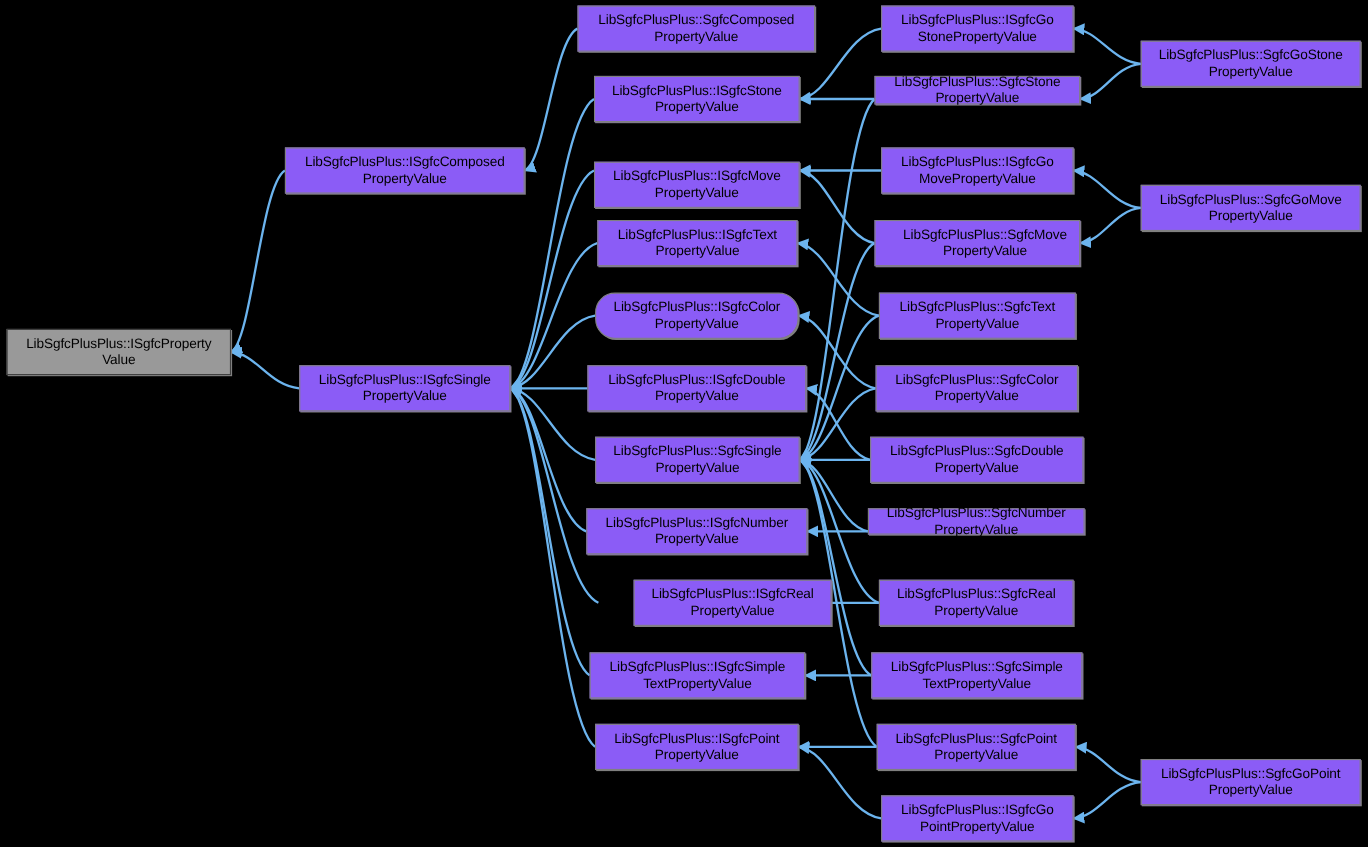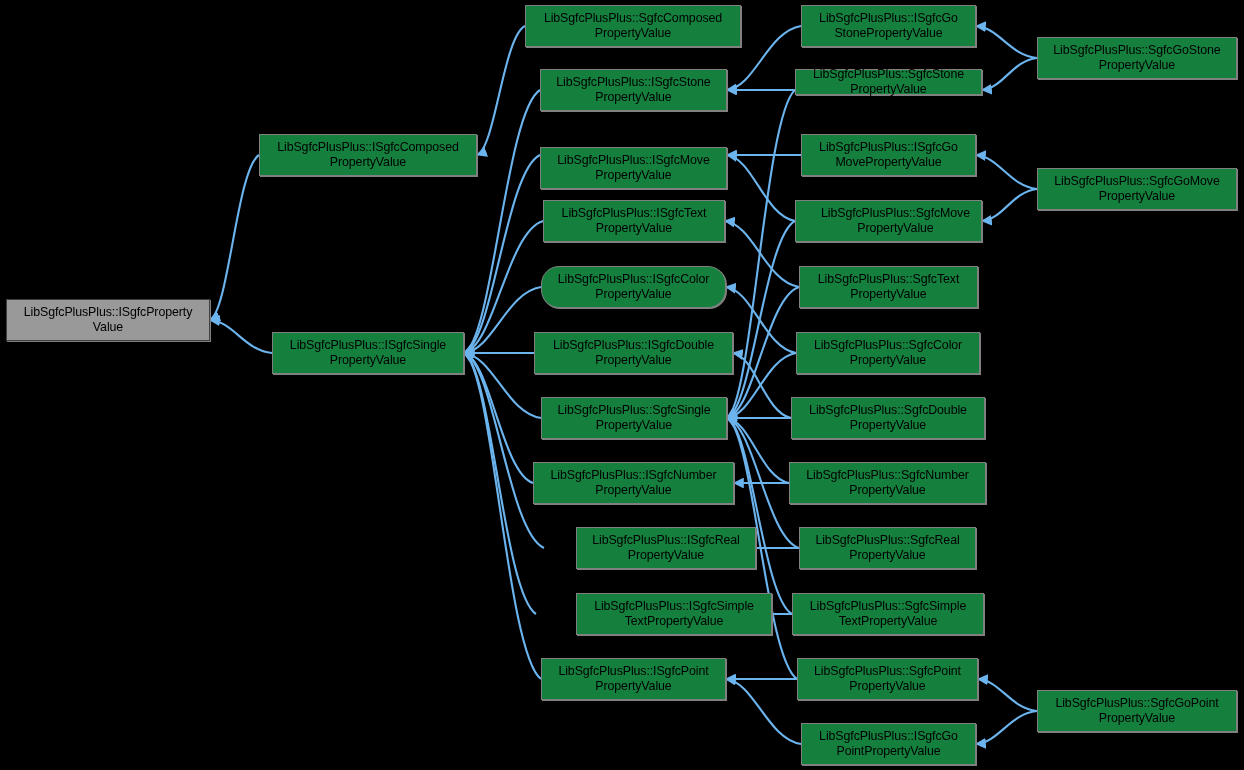--- a/index.html
+++ b/index.html
@@ -7,21 +7,21 @@
     position:relative;
     width:1244px;height:770px;
     background:#000;
     font-family:"Liberation Sans", sans-serif;
     overflow:hidden;
   }
   svg#edges{position:absolute;left:0;top:0;width:1244px;height:770px;}
   .node{
     position:absolute;
     box-sizing:border-box;
-    background:#15803d;
+    background:#8b5cf6;
     border:1px solid #808080;
     box-shadow:1px 1px 0 0 #808080;
     display:flex;
     align-items:center;
     justify-content:center;
     text-align:center;
     color:#000;
     font-size:12.4px;
     line-height:14.6px;
     letter-spacing:-0.1px;
@@ -105,39 +105,39 @@
       <div class="node" style="left: 541px; top: 266px; width: 185px; height: 42px; border-radius: 18px;"><span>LibSgfcPlusPlus::ISgfcColor
 PropertyValue</span></div>
       <div class="node" style="left: 534px; top: 332px; width: 199px; height: 42px;"><span>LibSgfcPlusPlus::ISgfcDouble
 PropertyValue</span></div>
       <div class="node" style="left: 541px; top: 397px; width: 186px; height: 42px;"><span>LibSgfcPlusPlus::SgfcSingle
 PropertyValue</span></div>
       <div class="node" style="left: 533px; top: 462px; width: 201px; height: 42px;"><span>LibSgfcPlusPlus::ISgfcNumber
 PropertyValue</span></div>
       <div class="node" style="left: 576px; top: 527px; width: 180px; height: 42px;"><span>LibSgfcPlusPlus::ISgfcReal
 PropertyValue</span></div>
-      <div class="node" style="left: 536px; top: 593px; width: 196px; height: 42px; margin-left: 40px;"><span>LibSgfcPlusPlus::ISgfcSimple
+      <div class="node" style="left: 536px; top: 593px; width: 196px; height: 42px;"><span>LibSgfcPlusPlus::ISgfcSimple
 TextPropertyValue</span></div>
       <div class="node" style="left: 541px; top: 658px; width: 185px; height: 42px;"><span>LibSgfcPlusPlus::ISgfcPoint
 PropertyValue</span></div>
       <div class="node" style="left: 801px; top: 5px; width: 175px; height: 42px;"><span>LibSgfcPlusPlus::ISgfcGo
 StonePropertyValue</span></div>
       <div class="node" style="left: 795px; top: 69px; width: 187px; height: 26px;"><span>LibSgfcPlusPlus::SgfcStone
 PropertyValue</span></div>
       <div class="node" style="left: 801px; top: 134px; width: 175px; height: 42px;"><span>LibSgfcPlusPlus::ISgfcGo
 MovePropertyValue</span></div>
       <div class="node" style="left: 795px; top: 200px; width: 187px; height: 42px; padding-left: 14px;"><span>LibSgfcPlusPlus::SgfcMove
 PropertyValue</span></div>
       <div class="node" style="left: 799px; top: 266px; width: 179px; height: 42px;"><span>LibSgfcPlusPlus::SgfcText
 PropertyValue</span></div>
       <div class="node" style="left: 796px; top: 332px; width: 184px; height: 42px;"><span>LibSgfcPlusPlus::SgfcColor
 PropertyValue</span></div>
       <div class="node" style="left: 791px; top: 397px; width: 194px; height: 42px;"><span>LibSgfcPlusPlus::SgfcDouble
 PropertyValue</span></div>
-      <div class="node" style="left: 789px; top: 462px; width: 197px; height: 42px; justify-content: center;"><span>LibSgfcPlusPlus::SgfcNumber
+      <div class="node" style="left: 789px; top: 462px; width: 197px; height: 24px; justify-content: center;"><span>LibSgfcPlusPlus::SgfcNumber
 PropertyValue</span></div>
       <div class="node" style="left: 799px; top: 527px; width: 177px; height: 42px;"><span>LibSgfcPlusPlus::SgfcReal
 PropertyValue</span></div>
       <div class="node" style="left: 792px; top: 593px; width: 192px; height: 42px;"><span>LibSgfcPlusPlus::SgfcSimple
 TextPropertyValue</span></div>
       <div class="node" style="left: 797px; top: 658px; width: 181px; height: 42px;"><span>LibSgfcPlusPlus::SgfcPoint
 PropertyValue</span></div>
       <div class="node" style="left: 801px; top: 723px; width: 175px; height: 42px;"><span>LibSgfcPlusPlus::ISgfcGo
 PointPropertyValue</span></div>
       <div class="node" style="left: 1037px; top: 37px; width: 200px; height: 42px;"><span>LibSgfcPlusPlus::SgfcGoStone

